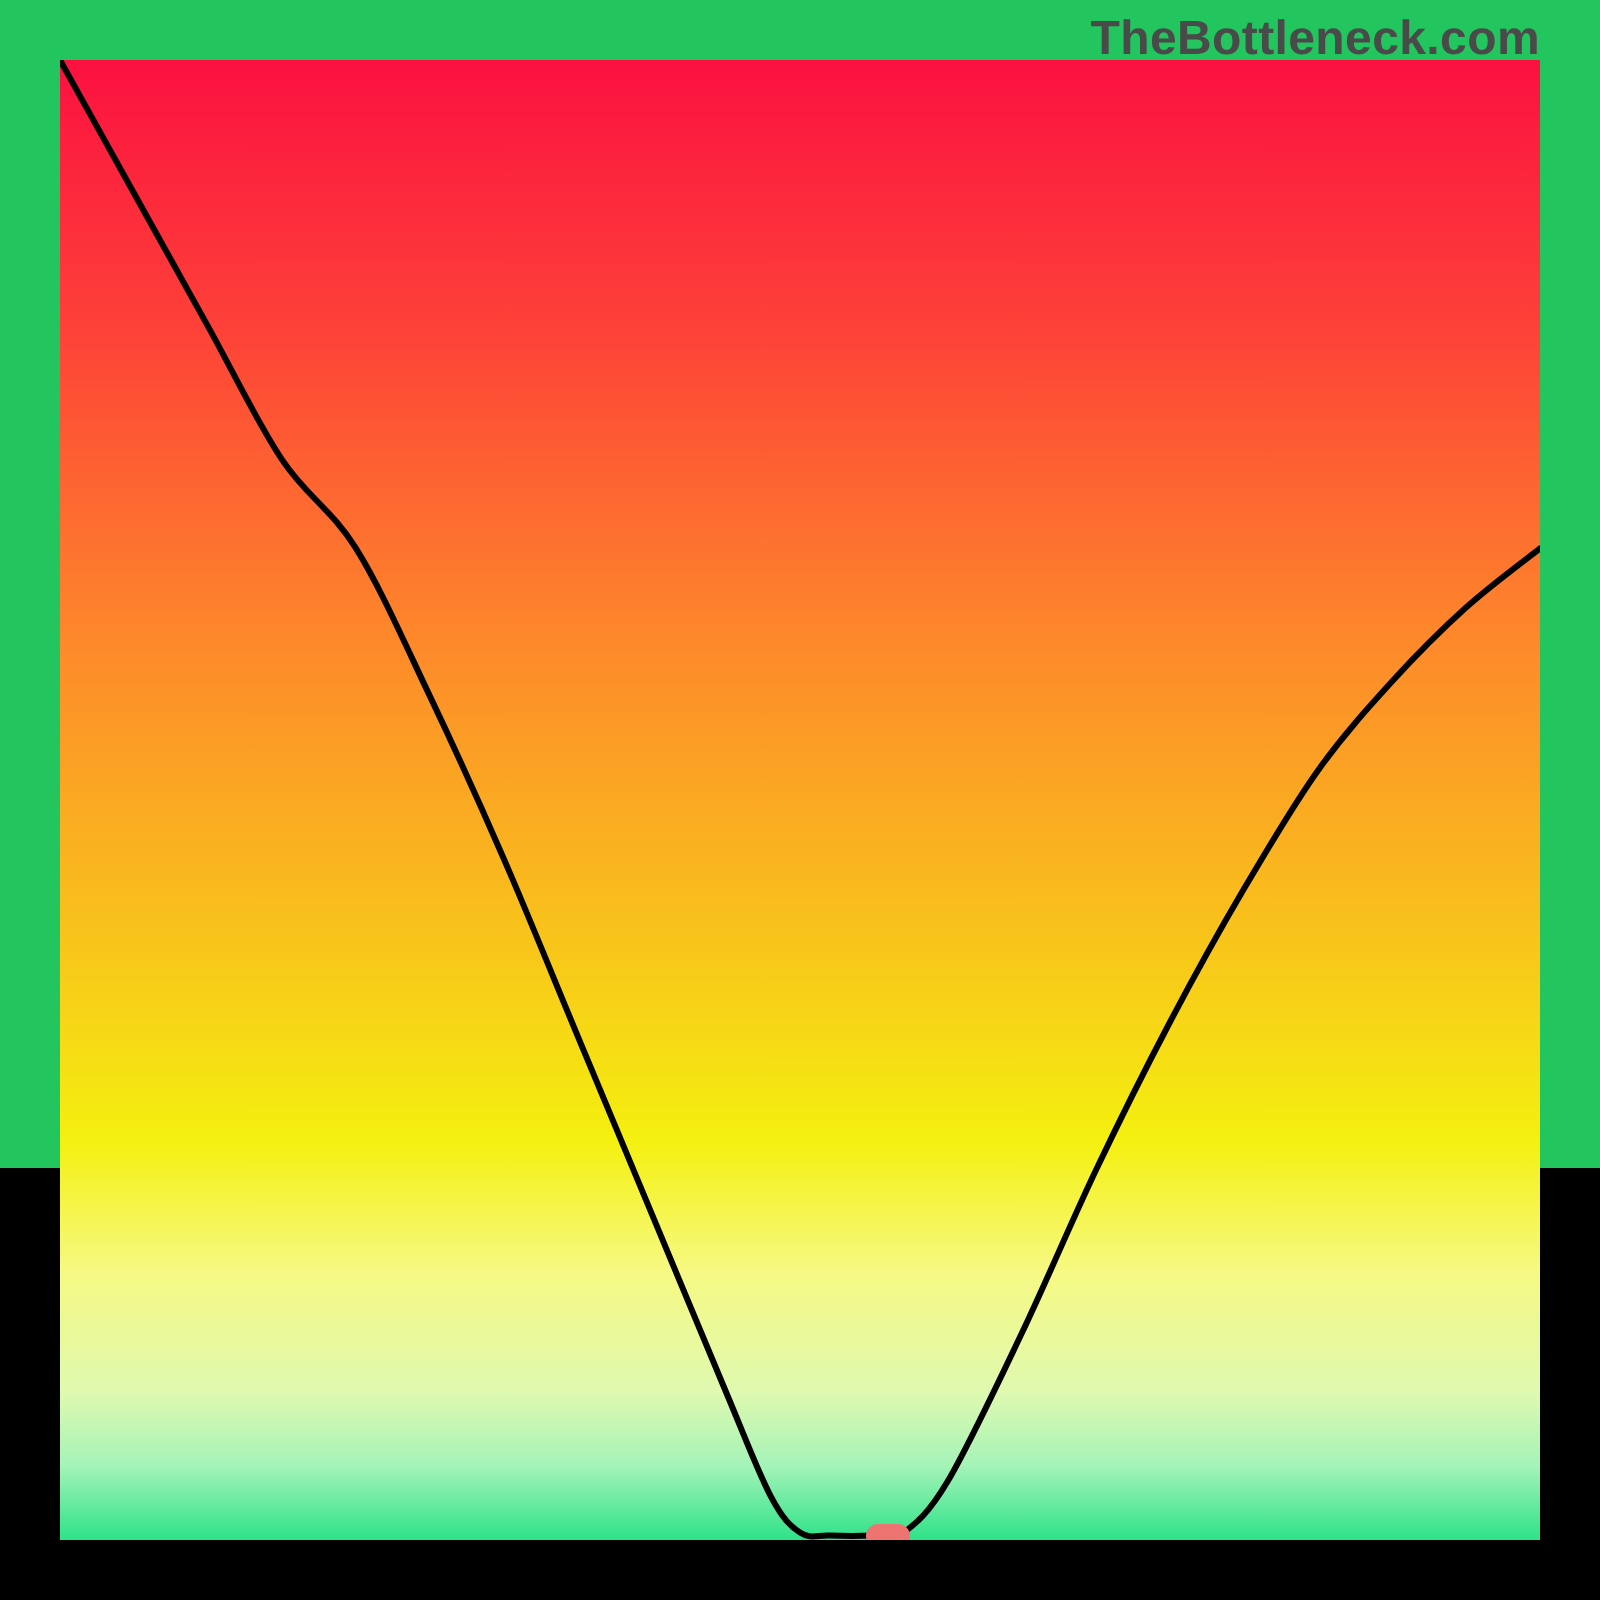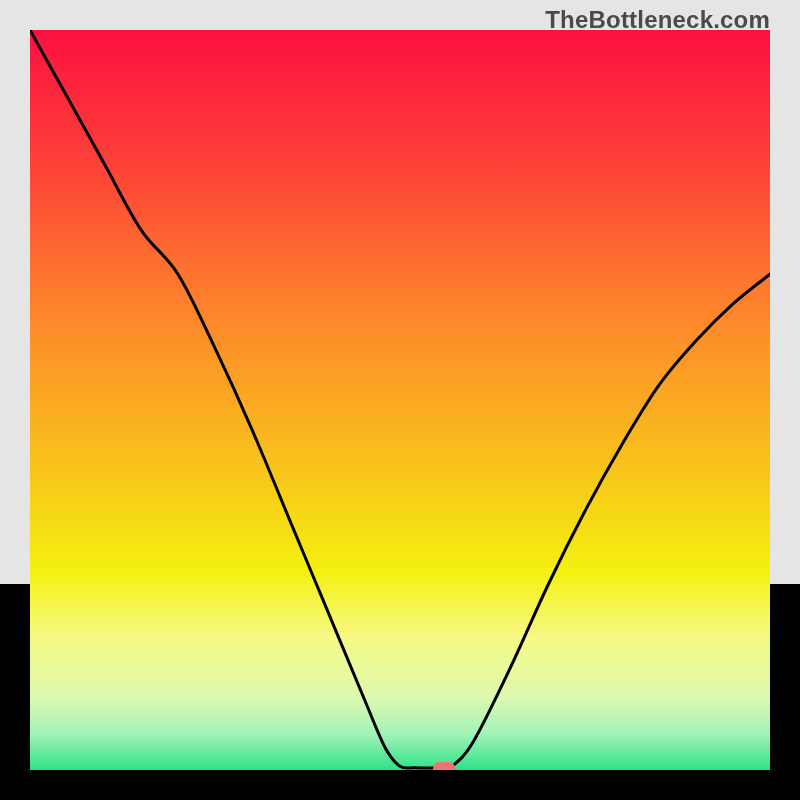--- a/index.html
+++ b/index.html
@@ -9,21 +9,21 @@
     height: 800px;
     background: #000;
     overflow: hidden;
   }
   .frame {
     position: absolute;
     left: 0;
     top: 0;
     width: 800px;
     height: 584px;
-    background: #e5e5e5;
+    background: #22c55e;
   }
   .plot {
     position: absolute;
     left: 30px;
     top: 30px;
     width: 740px;
     height: 740px;
     overflow: hidden;
   }
   .watermark {

